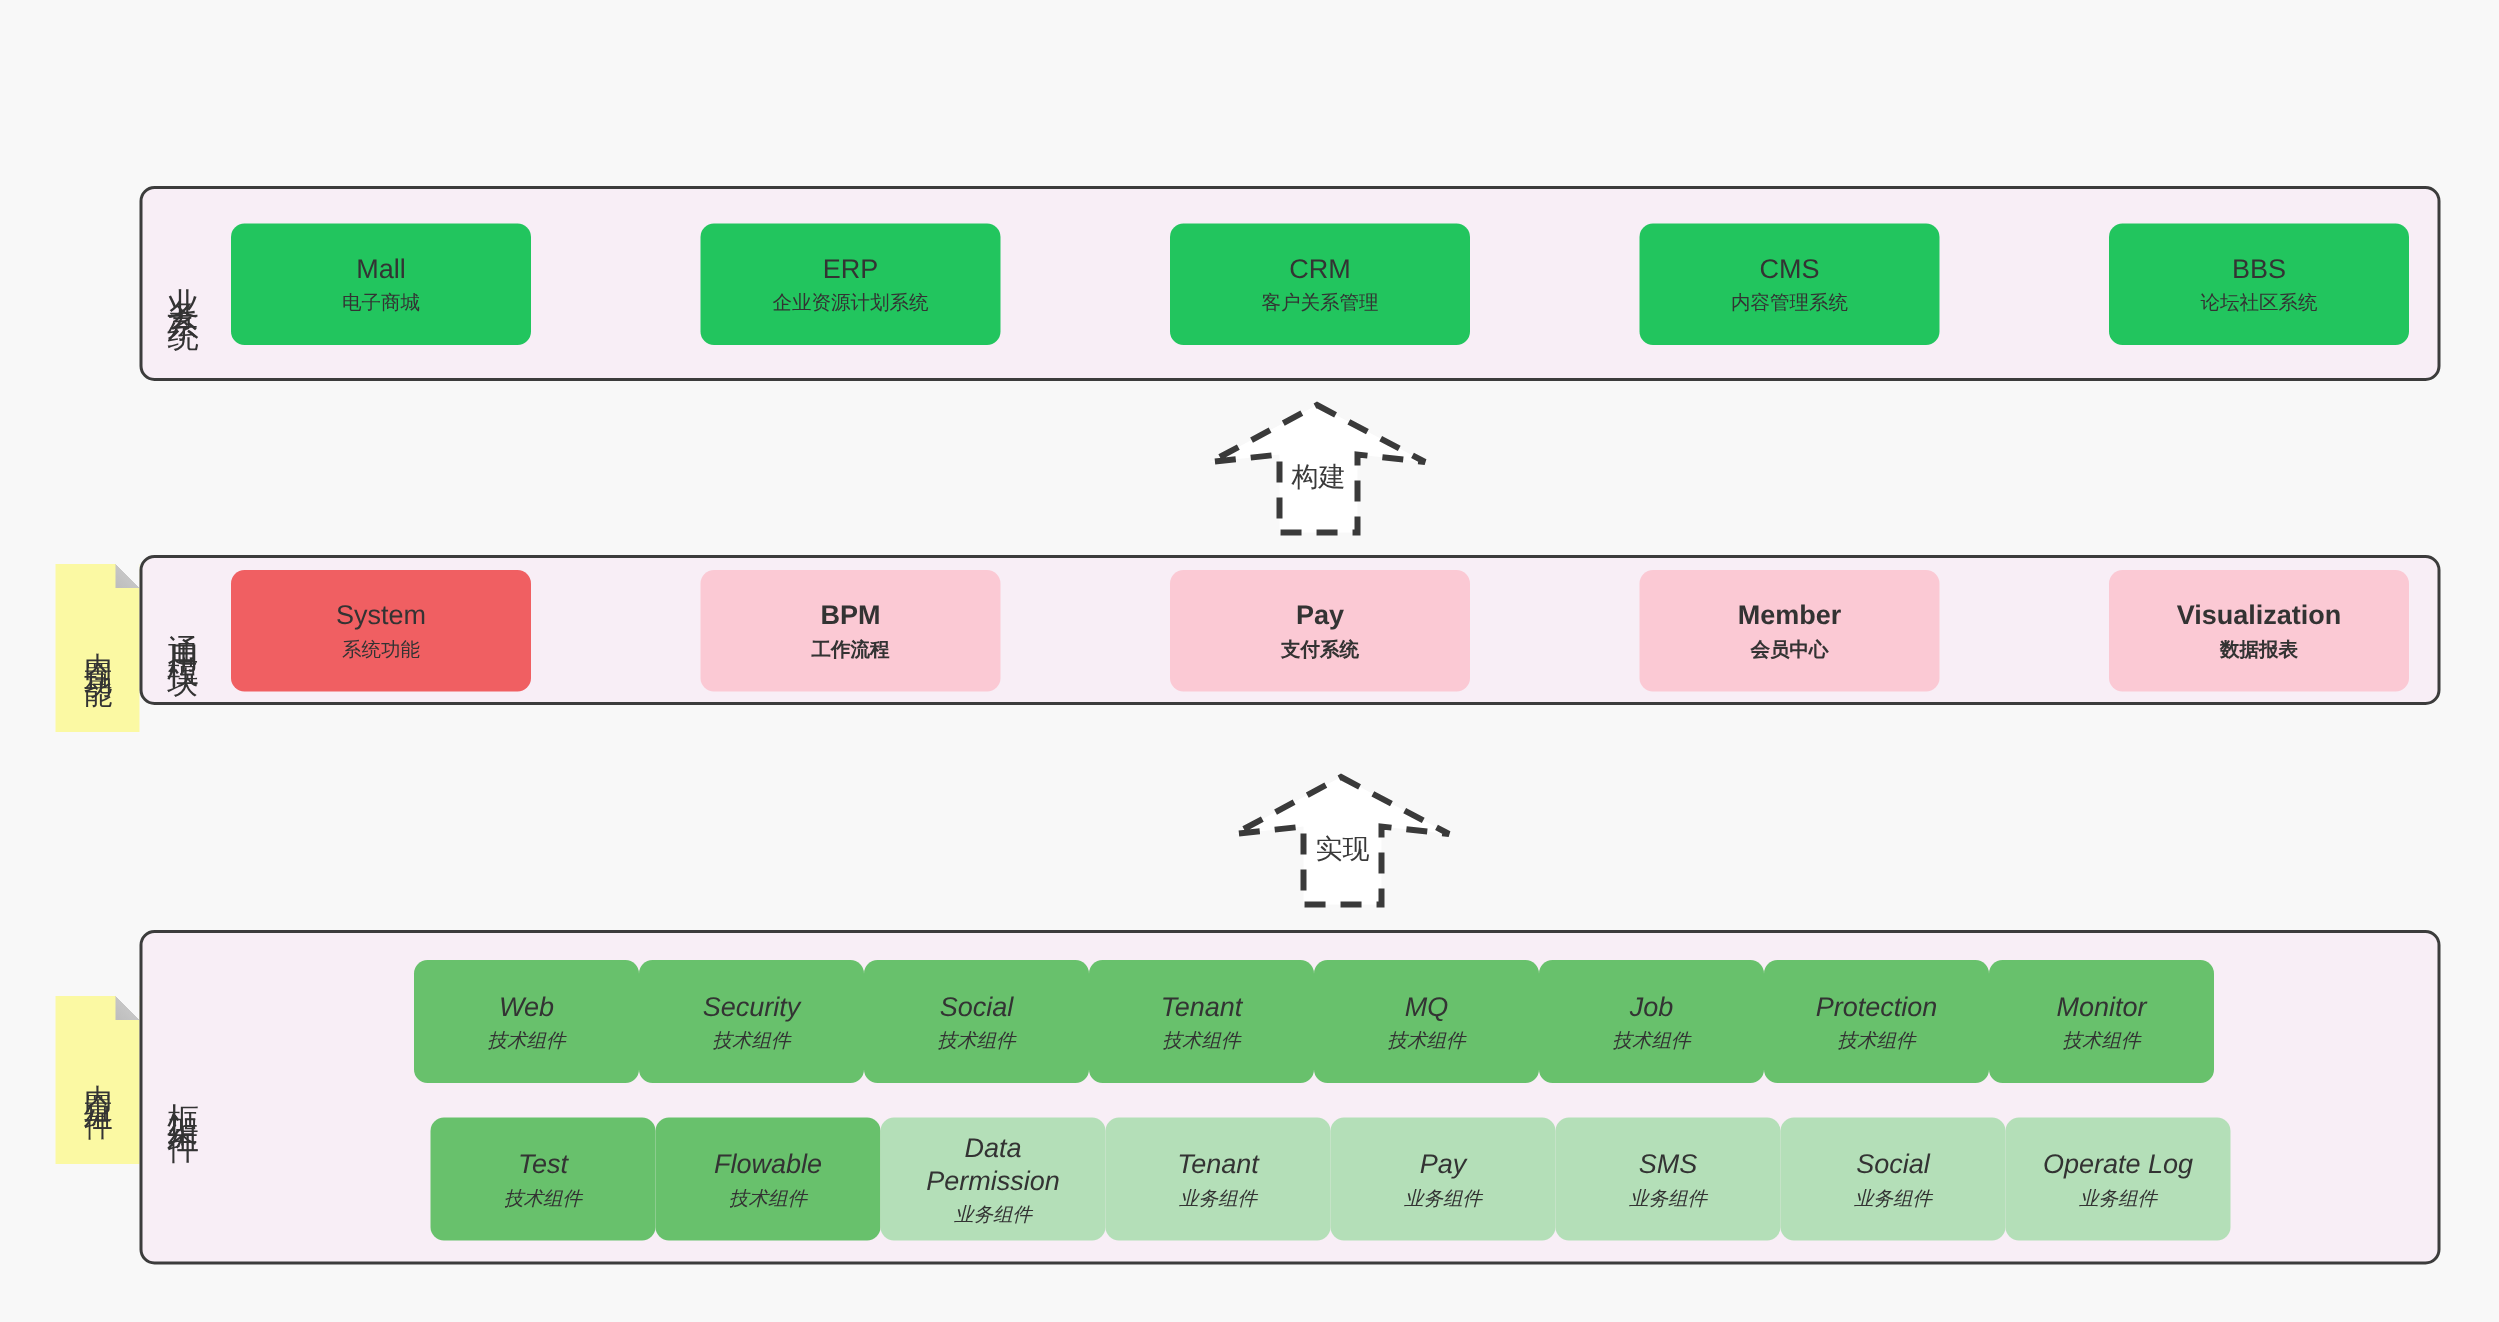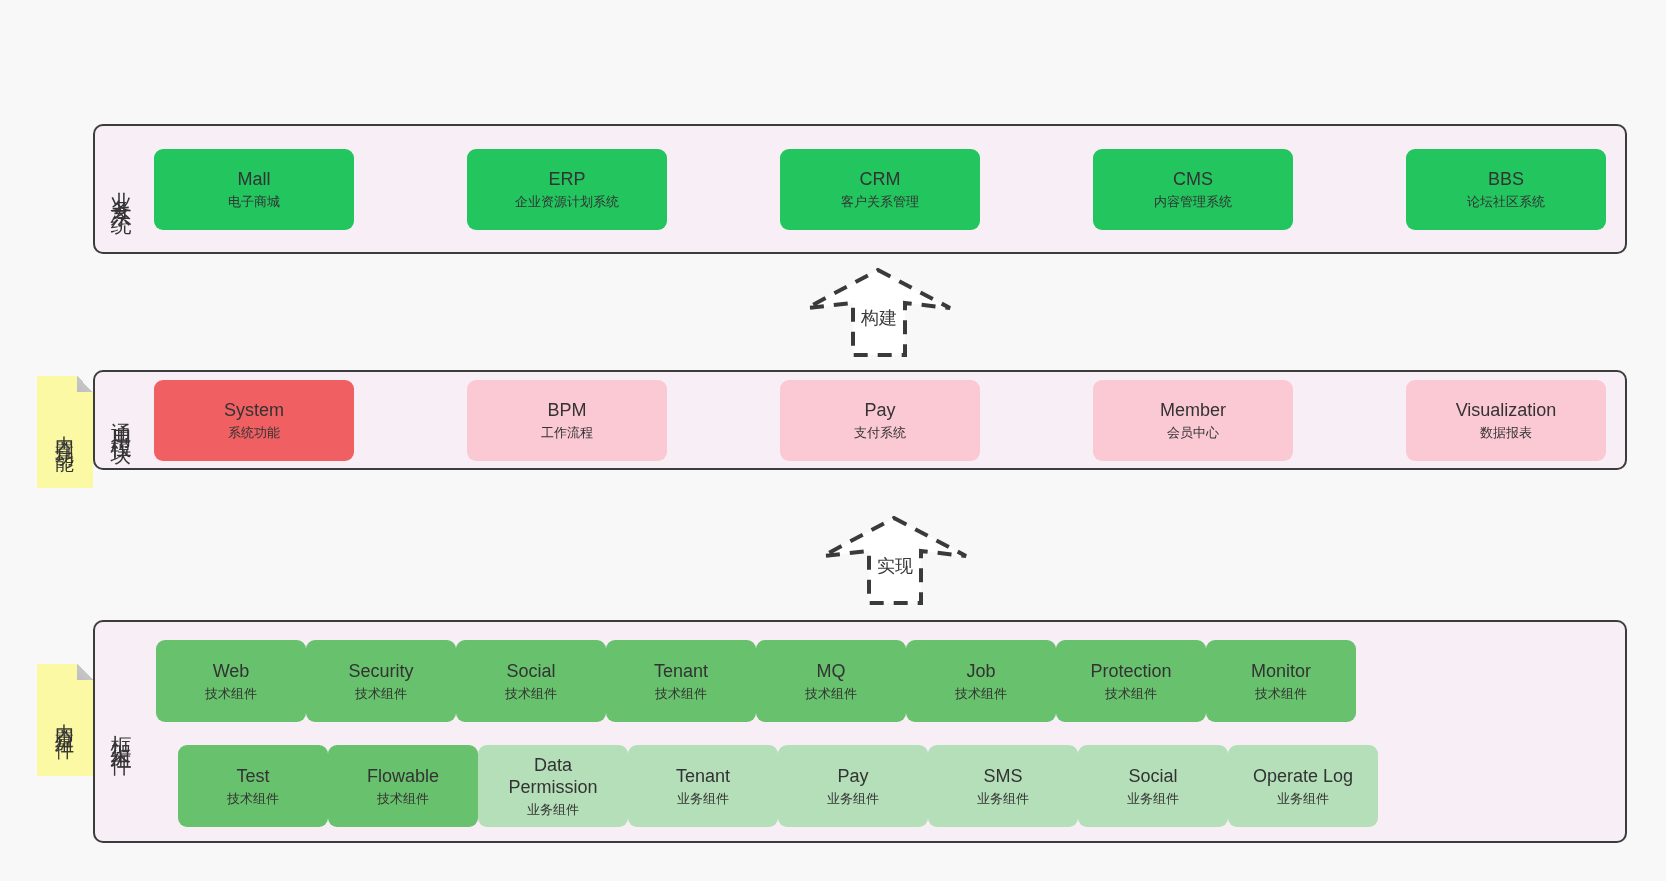--- a/index.html
+++ b/index.html
@@ -20,36 +20,36 @@
     position:absolute;left:16px;top:50%;transform:translateY(-50%);
     writing-mode:vertical-lr;text-orientation:upright;
     font-size:21px;letter-spacing:7px;line-height:1;color:#333;
   }
   .row{
     position:absolute;left:59px;right:19px;top:0;height:100%;
     display:flex;align-items:center;justify-content:space-between;
   }
   .grid-row{
     position:absolute;left:61px;right:29px;
-    display:flex;justify-content:flex-start;
+    display:flex;justify-content:center;font-style:italic;
   }
   #row-tech{top:18px;}
   #row-biz{top:123px;padding-left:22px;}
   .box{
     border-radius:9px;box-sizing:border-box;
     display:flex;flex-direction:column;align-items:center;justify-content:center;
     text-align:center;padding:0 10px;
   }
   .row .box{width:200px;height:81px;}
   .grid-row .box{width:150px;height:82px;padding:0 12px;}
   .box-en{font-size:18px;line-height:1.25;}
   .box-zh{font-size:13px;line-height:1.25;margin-top:3px;}
   .blue{background:#22c55e;}
   .red{background:#f05f62;}
-  .pink{background:#fbc9d4;}
+  .pink{background:#fbc9d4;font-weight:bold;}
   .green{background:#68c16c;}
   .lightgreen{background:#b4dfb8;}
   .note{
     position:absolute;left:37px;width:56px;height:112px;background:#fbf9a3;
   }
   #note1{top:376px;}
   #note2{top:664px;}
   .note .fold{
     position:absolute;top:0;right:0;width:16px;height:16px;
     background:linear-gradient(225deg,#f8f8f8 0%,#f8f8f8 50%,#c6c6c6 50%,#bdbdbd 100%);

